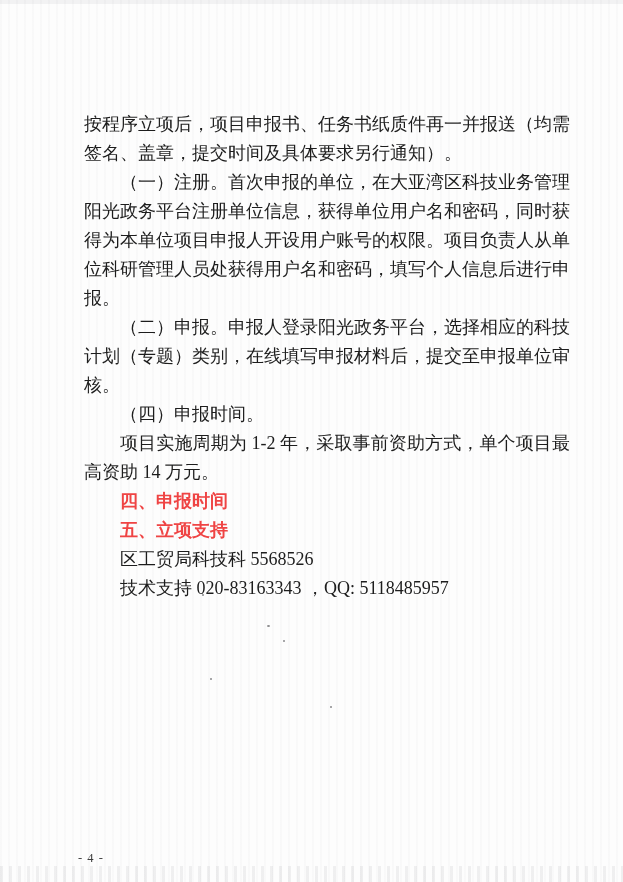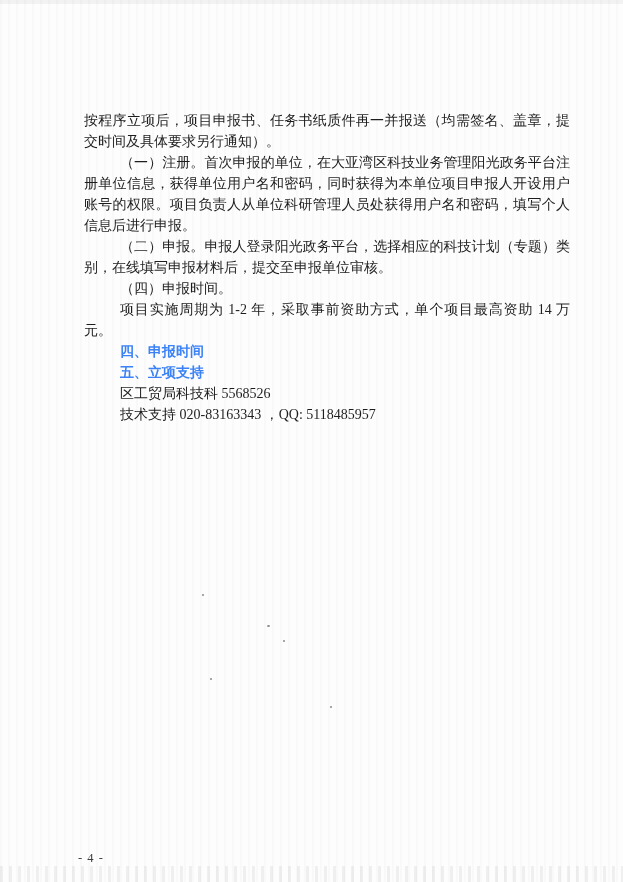--- a/index.html
+++ b/index.html
@@ -48,37 +48,37 @@
     width: 100%;
     height: 4px;
     background: rgba(120, 120, 125, 0.08);
     pointer-events: none;
   }
   .content {
     position: absolute;
     left: 84px;
     top: 110px;
     width: 486px;
-    font-size: 14px;
-    line-height: 21px;
+    font-size: 18px;
+    line-height: 29px;
     color: #1d1d1d;
     text-align: justify;
     text-justify: inter-ideograph;
   }
   .para {
     margin: 0;
     word-break: break-all;
   }
   .para.indent {
     text-indent: 36px;
     font-family: Liberation Serif, serif;
   }
   .para.heading {
     font-weight: bold;
-    color: #3b82f6;
+    color: #ef4444;
   }
   .page-number {
     position: absolute;
     left: 78px;
     top: 851px;
     font-size: 12.5px;
     line-height: 14px;
     color: #3c3c3c;
     letter-spacing: 1px;
     font-family: "Liberation Serif", serif;

